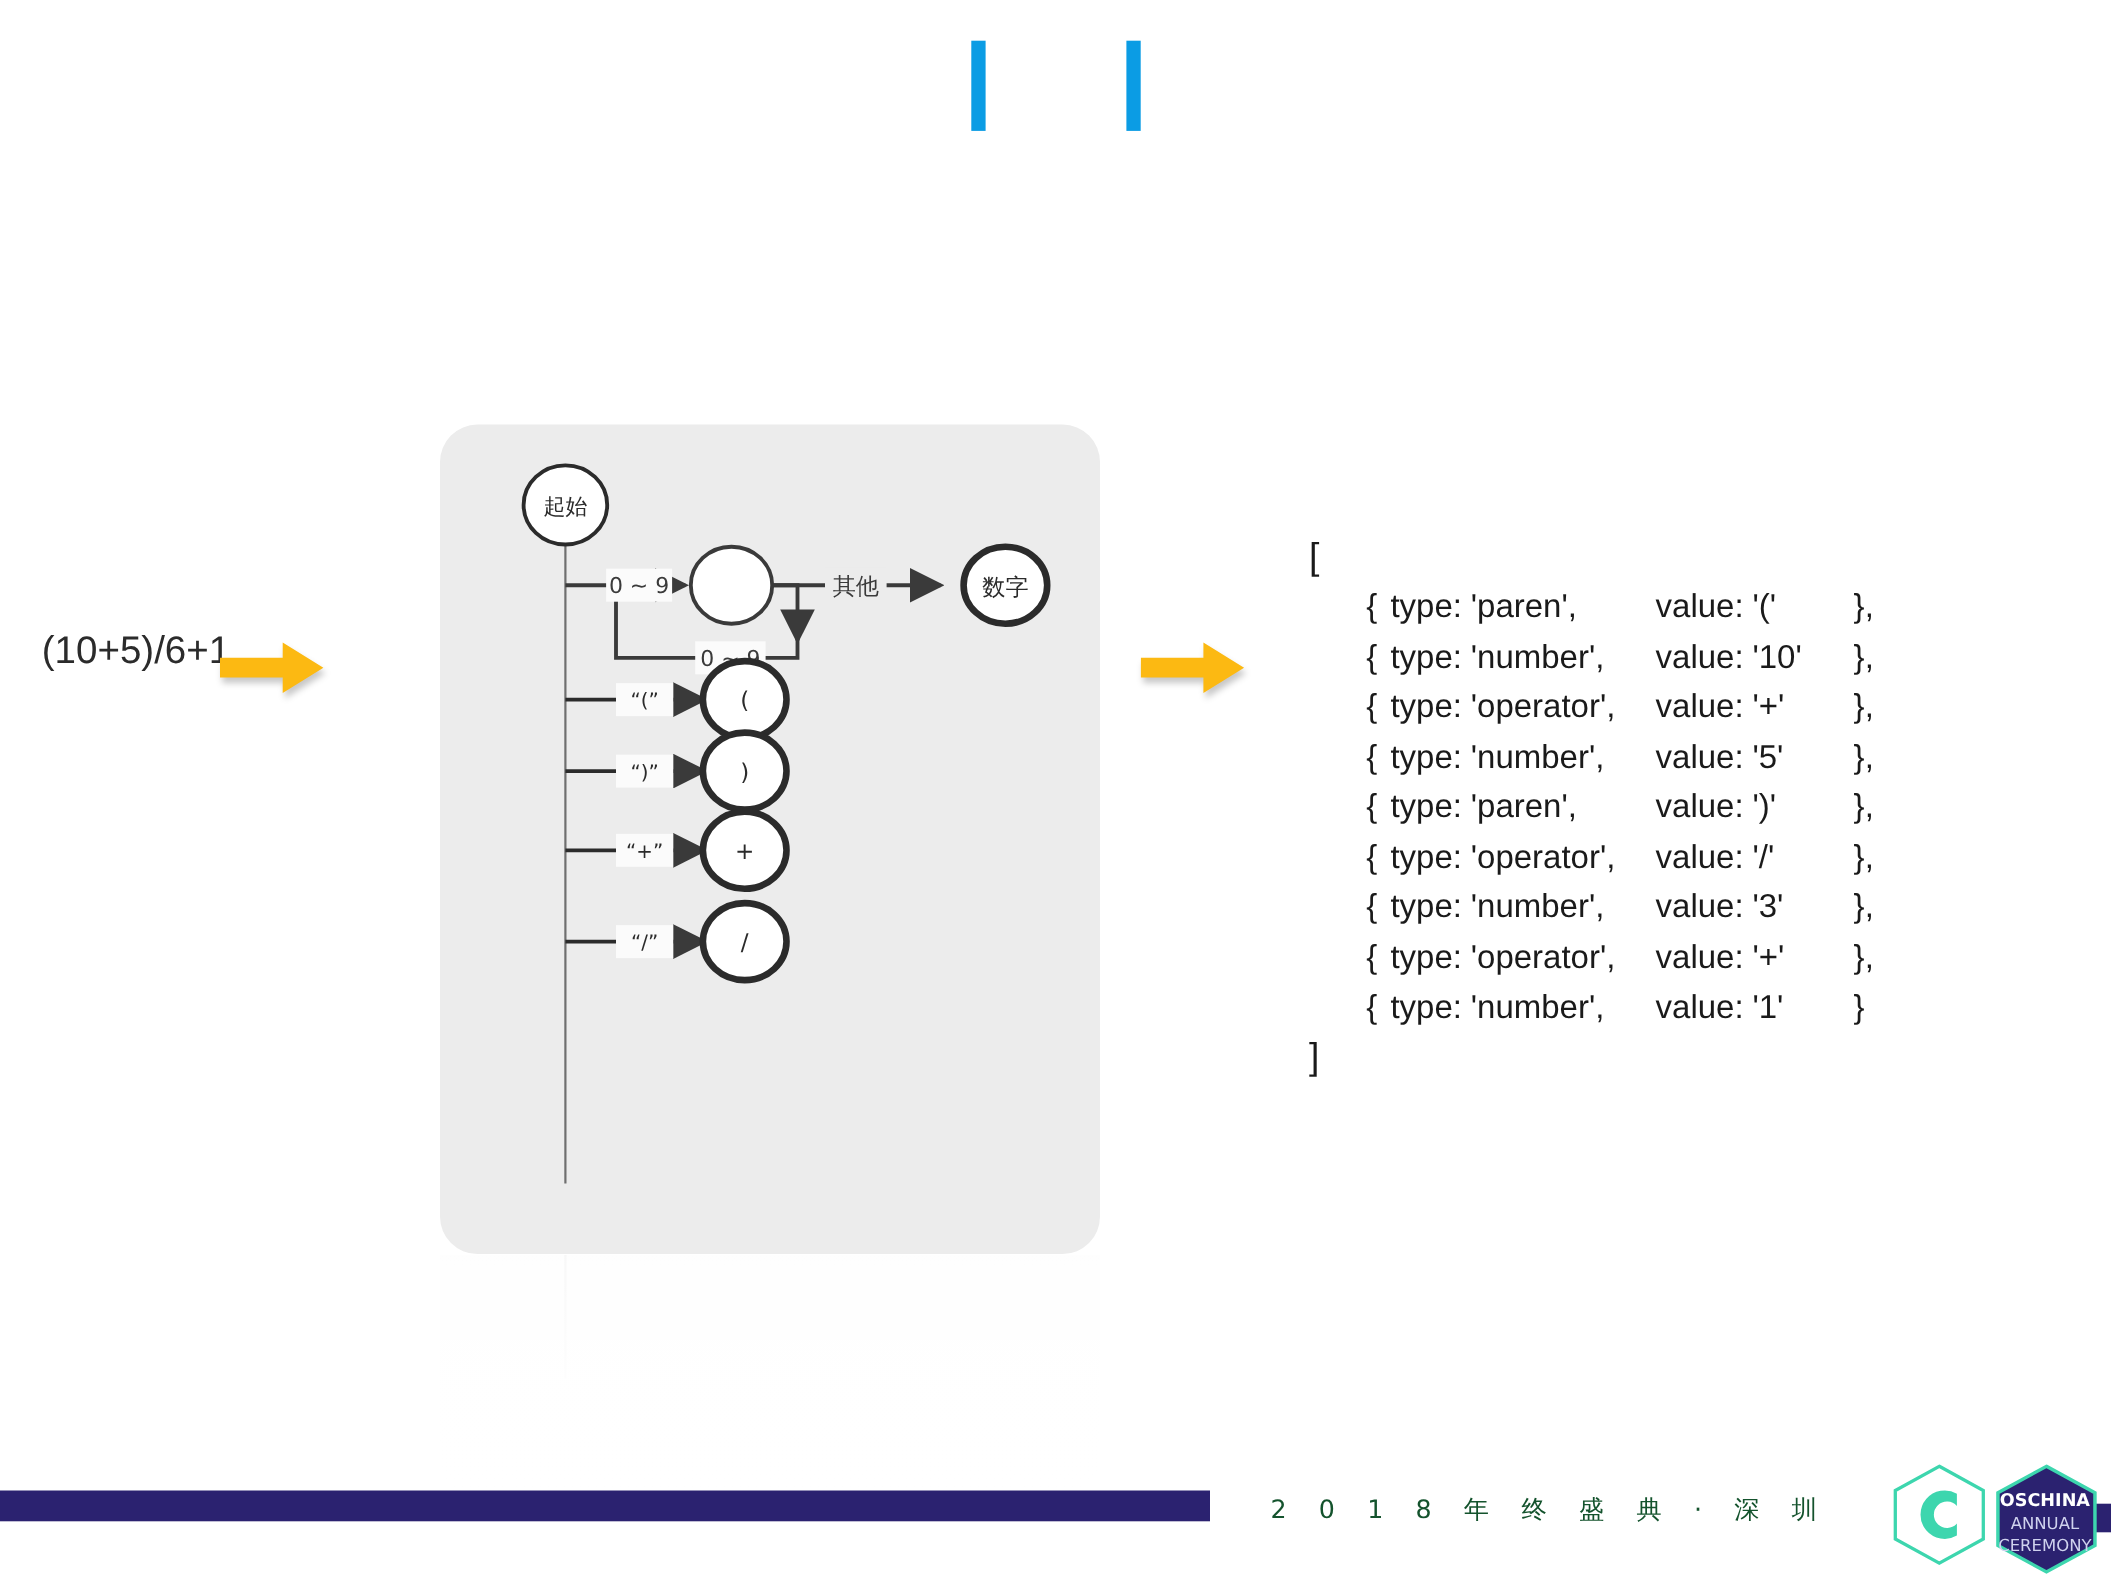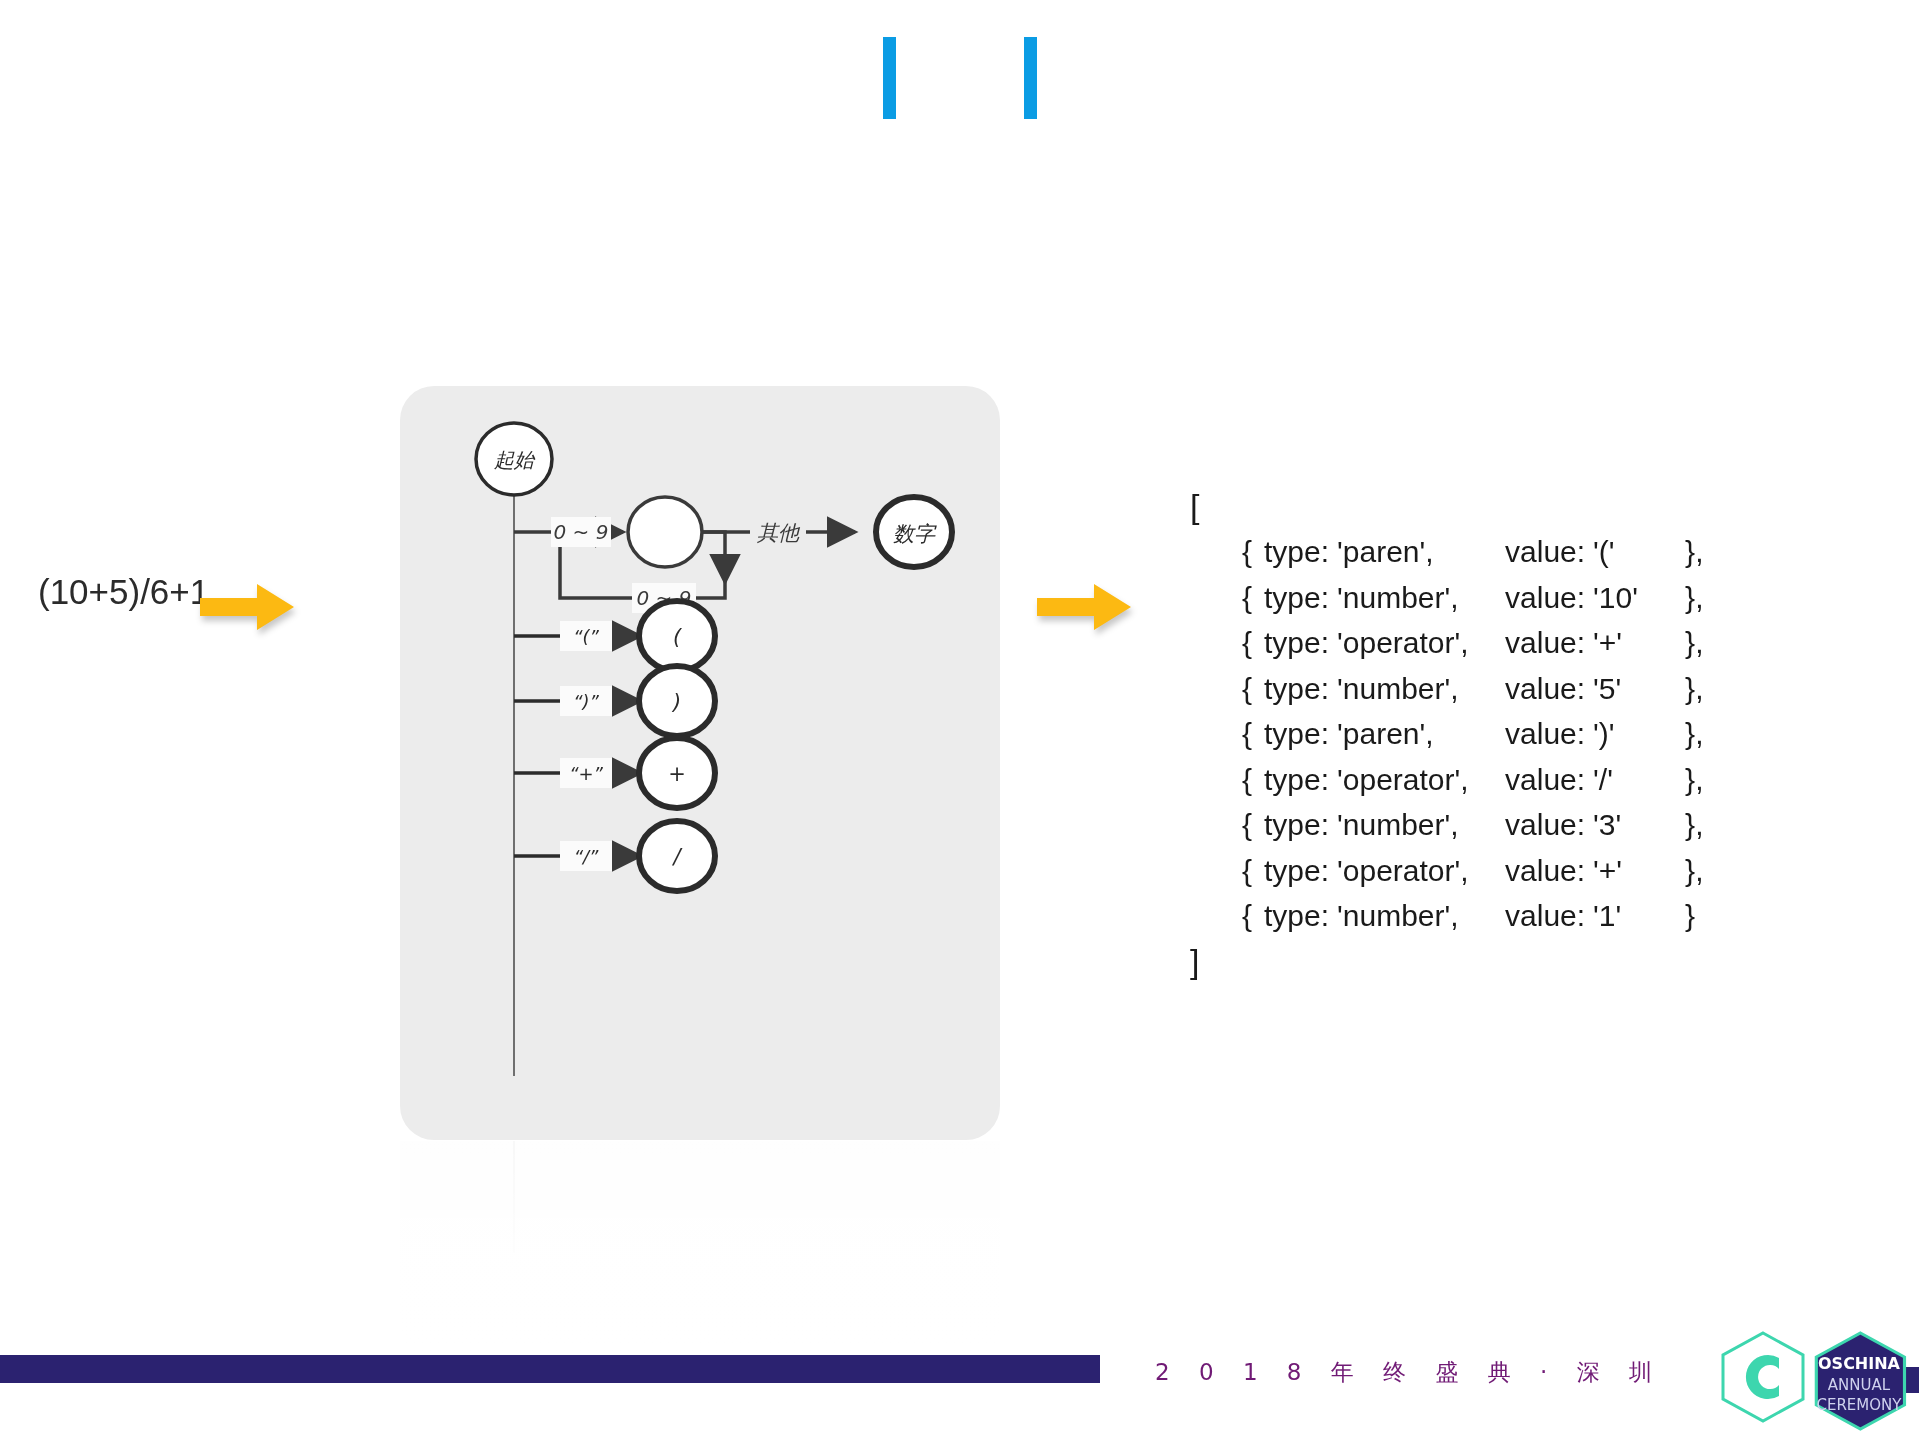--- a/index.html
+++ b/index.html
@@ -64,21 +64,20 @@
 
   
   .panel {
     position: absolute;
     left: 400px;
     top: 386px;
     width: 600px;
     height: 754px;
     background: #ececec;
     border-radius: 34px;
-    font-style: italic;
   }
   .panel-reflection {
     position: absolute;
     left: 400px;
     top: 1141px;
     width: 600px;
     height: 220px;
     overflow: hidden;
   }
   .panel-reflection .inner {
@@ -135,21 +134,21 @@
     top: 1355px;
     width: 1100px;
     height: 28px;
     background: #2b2270;
   }
   .footer-text {
     position: absolute;
     left: 1155px;
     top: 1357px;
     font-size: 23px;
-    color: #701a75;
+    color: #14532d;
     letter-spacing: 11px;
     white-space: nowrap;
     font-family: "DejaVu Sans", "Liberation Sans", sans-serif;
   }
   .logo {
     position: absolute;
     left: 1717px;
     top: 1325px;
     width: 230px;
     height: 112px;

